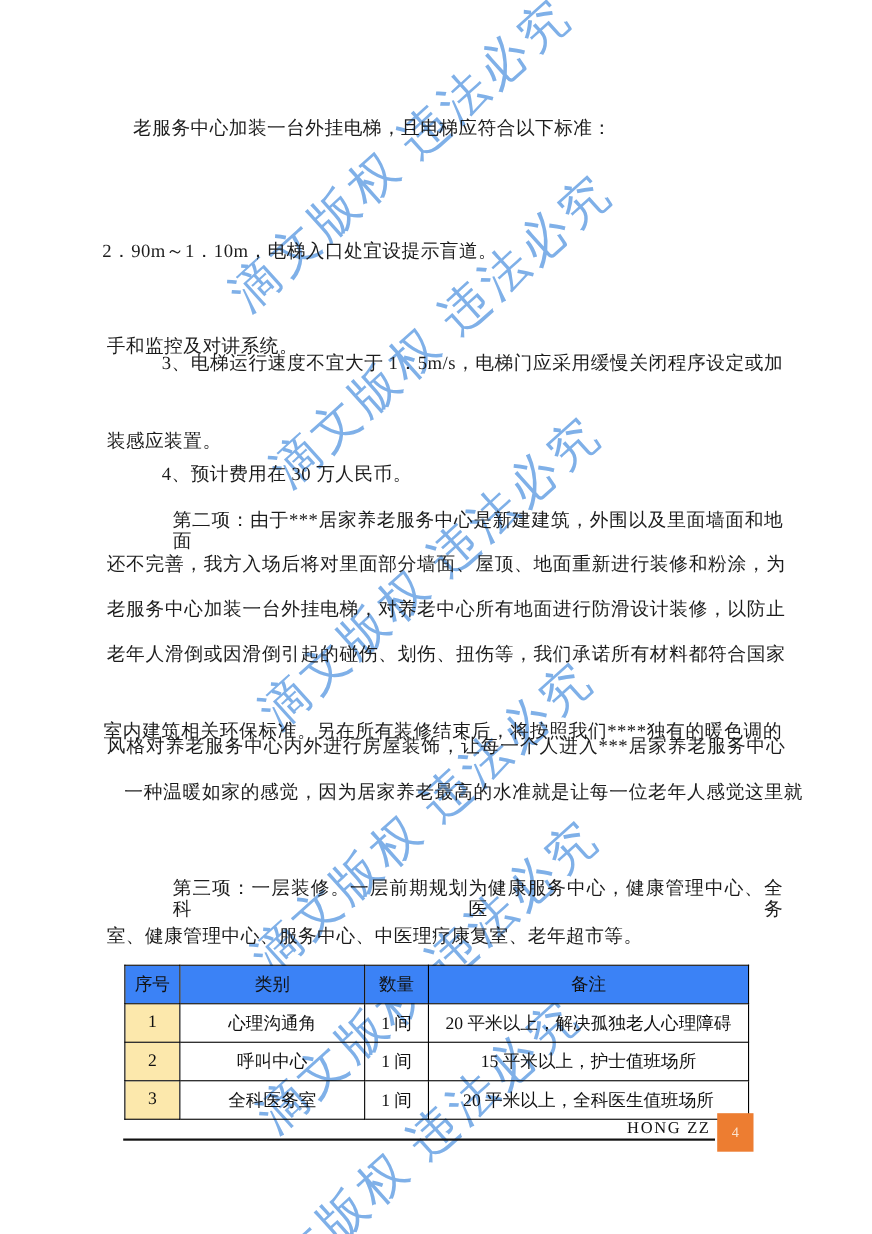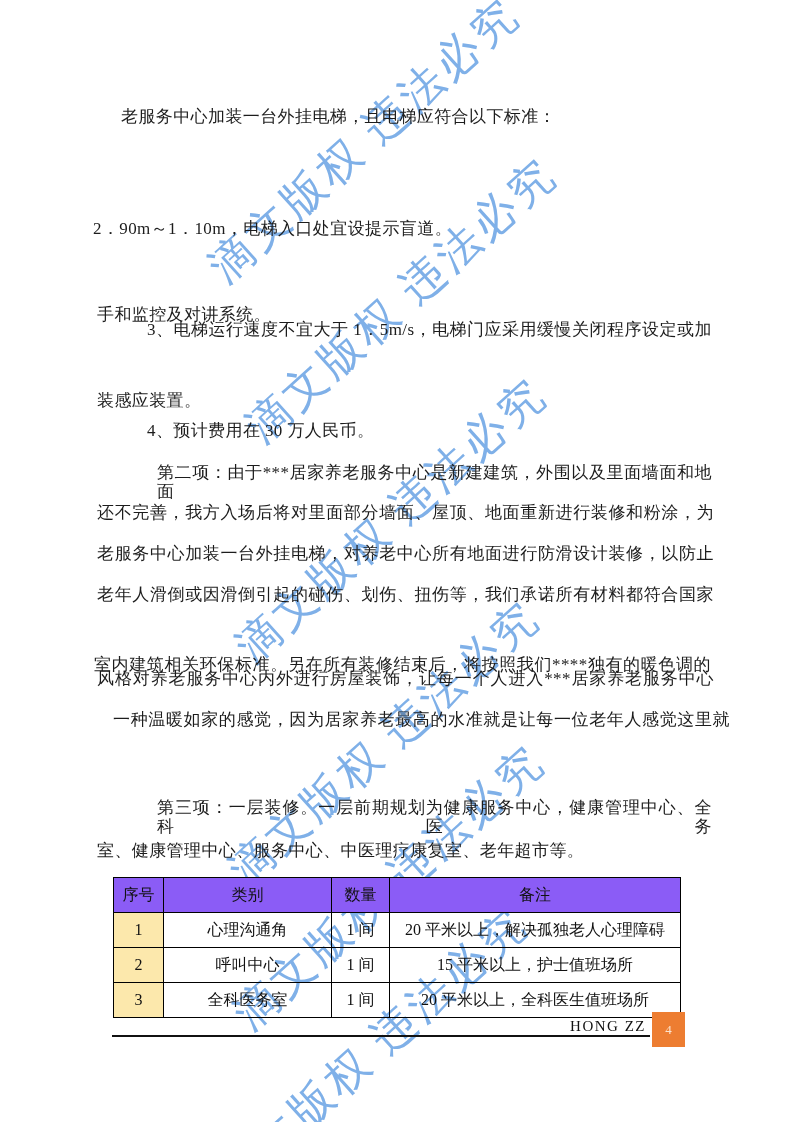--- a/index.html
+++ b/index.html
@@ -55,21 +55,21 @@
     color:#111;
   }
   .tbl td,.tbl th{
     border:1.5px solid #000;
     height:34px;
     padding:0 2px;
     text-align:center;
     font-weight:normal;
     overflow:hidden;
   }
-  .tbl th{background:#8b5cf6;}
+  .tbl th{background:#3b82f6;}
   .tbl td.idx{background:#FCE8AC;}
   
   .footer-rule{
     position:absolute;
     left:112px;top:1035px;
     width:538px;height:2px;
     background:#111;
   }
   .author{
     position:absolute;

